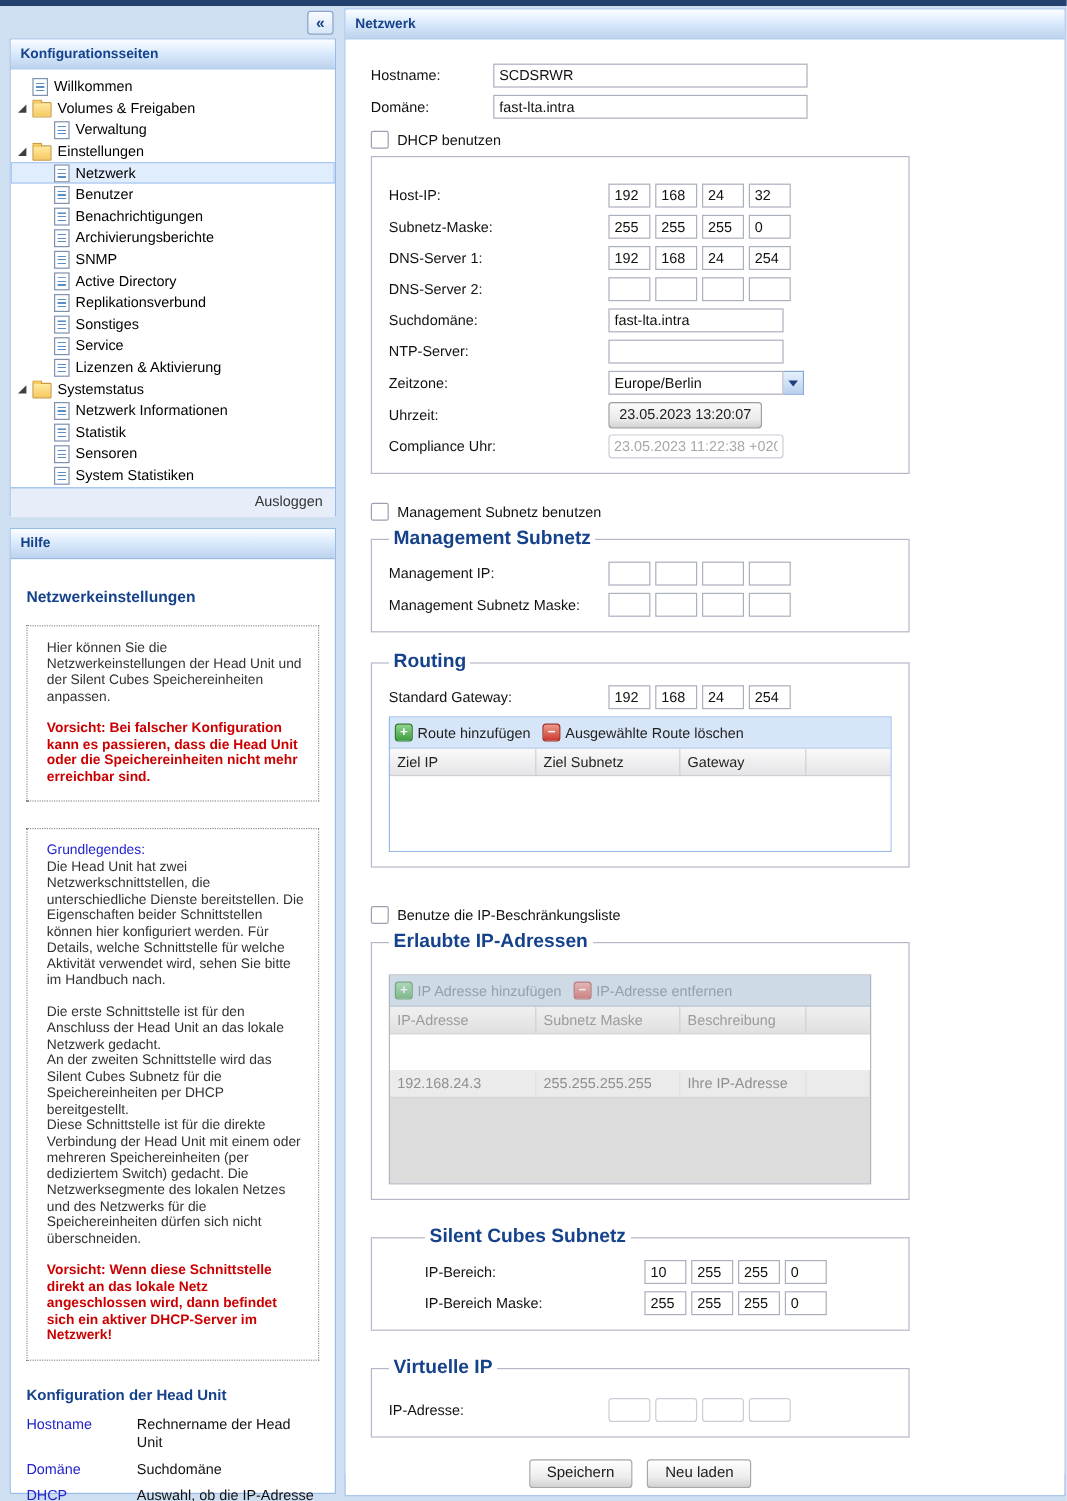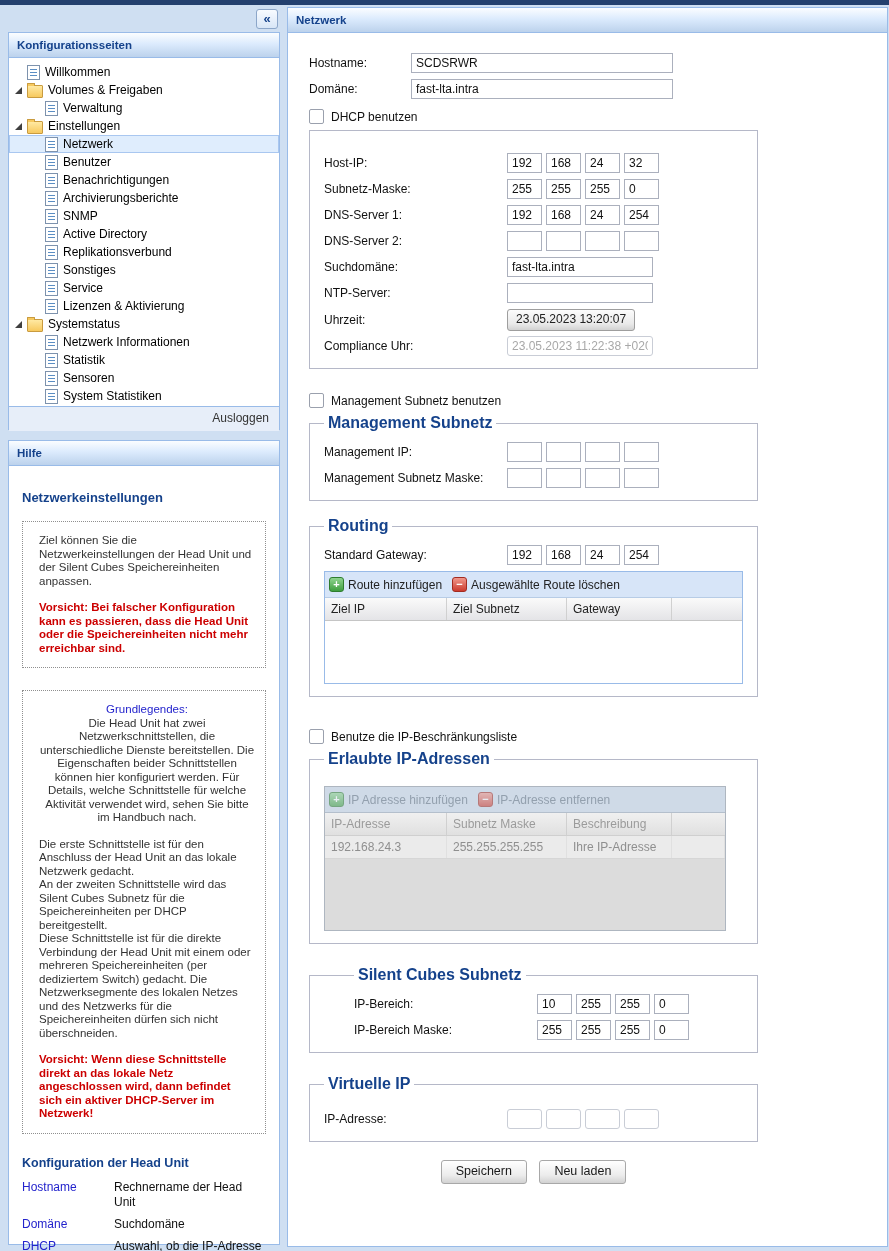--- a/index.html
+++ b/index.html
@@ -96,21 +96,21 @@
   .gc1{width:122px;}.gc2{width:120px;}.gc3{width:105px;}
   .gfill{flex:1;border-right:none;}
   .gbody{height:62px;background:#fff;}
 
   .grid.off{border-color:#aeb6c0;}
   .grid.off .gtoolbar{background:#cfdae7;border-bottom-color:#b4bfcc;}
   .grid.off .tb-btn{color:#93a0ae;cursor:default;}
   .grid.off .add-icon,.grid.off .remove-icon{opacity:.55;}
   .grid.off .ghead{background:linear-gradient(#f0f0f0,#e0e0e0);color:#9b9b9b;border-bottom-color:#cfcfcf;align-items:flex-end;}
   .grid.off .gbody{height:94px;background:#dcdcdc;}
-  .grow{display:flex;background:#ebebeb;color:#8f8f8f;font-size:12px;border-bottom:1px solid #d6d6d6;}
+  .grow{display:flex;background:#ebebeb;color:#8f8f8f;font-size:12px;border-bottom:1px solid #d6d6d6;margin-top:30px;}
   .grow .gcell{border-right:1px solid #e0e0e0;}
 
   
   .footer{width:449px;text-align:center;margin-top:18px;}
   .btn{display:inline-block;height:22px;line-height:21px;padding:0 14px;margin:0 4px;
     border:1px solid #a8a8a8;border-radius:3px;background:linear-gradient(#ffffff,#ececec 65%,#d2d2d2);
     font-size:12.5px;color:#1a1a1a;cursor:pointer;}
 </style>
 </head>
 <body>
@@ -204,26 +204,26 @@
   </div>
   <div class="logout-bar">Ausloggen</div>
 </div>
 
 <div class="panel" style="left:8px;top:440px;width:272px;height:805px;">
   <div class="panel-header">Hilfe</div>
   <div class="help-body">
     <div class="help-heading">Netzwerkeinstellungen</div>
 
     <div class="dotted-box">
-      <p>Ziel können Sie die Netzwerkeinstellungen der Head Unit und der Silent Cubes Speichereinheiten anpassen.</p>
+      <p>Hier können Sie die Netzwerkeinstellungen der Head Unit und der Silent Cubes Speichereinheiten anpassen.</p>
       <p class="warn">Vorsicht: Bei falscher Konfiguration kann es passieren, dass die Head Unit oder die Speichereinheiten nicht mehr erreichbar sind.</p>
     </div>
 
     <div class="dotted-box">
-      <p style="margin-bottom:0;text-align:center;">
+      <p style="margin-bottom:0;">
         <span class="blue-term">Grundlegendes:</span><br>
         <span>Die Head Unit hat zwei Netzwerkschnittstellen, die unterschiedliche Dienste bereitstellen. Die Eigenschaften beider Schnittstellen können hier konfiguriert werden. Für Details, welche Schnittstelle für welche Aktivität verwendet wird, sehen Sie bitte im Handbuch nach.</span>
       </p>
       <p style="margin-top:13px;margin-bottom:0;">
         <span>Die erste Schnittstelle ist für den Anschluss der Head Unit an das lokale Netzwerk gedacht.</span><br>
         <span>An der zweiten Schnittstelle wird das Silent Cubes Subnetz für die Speichereinheiten per DHCP bereitgestellt.</span><br>
         <span>Diese Schnittstelle ist für die direkte Verbindung der Head Unit mit einem oder mehreren Speichereinheiten (per dediziertem Switch) gedacht. Die Netzwerksegmente des lokalen Netzes und des Netzwerks für die Speichereinheiten dürfen sich nicht überschneiden.</span>
       </p>
       <p class="warn" style="margin-top:13px;">Vorsicht: Wenn diese Schnittstelle direkt an das lokale Netz angeschlossen wird, dann befindet sich ein aktiver DHCP-Server im Netzwerk!</p>
     </div>
@@ -287,20 +287,27 @@
         <input class="tinput octet" value="" style="">
         <input class="tinput octet" value="" style="">
       </div>
       <div class="frow">
         <span class="lbl">Suchdomäne:</span>
         <input class="tinput winput" value="fast-lta.intra" style="">
       </div>
       <div class="frow">
         <span class="lbl">NTP-Server:</span>
         <input class="tinput winput" value="" style="">
+      </div>
+      <div class="frow">
+        <span class="lbl">Zeitzone:</span>
+        <span class="combo">
+          <input class="tinput winput" value="Europe/Berlin" style="">
+          <span class="combo-trigger"></span>
+        </span>
       </div>
       <div class="frow" style="height:21px;">
         <span class="lbl">Uhrzeit:</span>
         <span class="mini-btn">23.05.2023 13:20:07</span>
       </div>
       <div class="frow">
         <span class="lbl">Compliance Uhr:</span>
         <input class="tinput winput dim" disabled="" value="23.05.2023 11:22:38 +0200" style="">
       </div>
     </fieldset>

